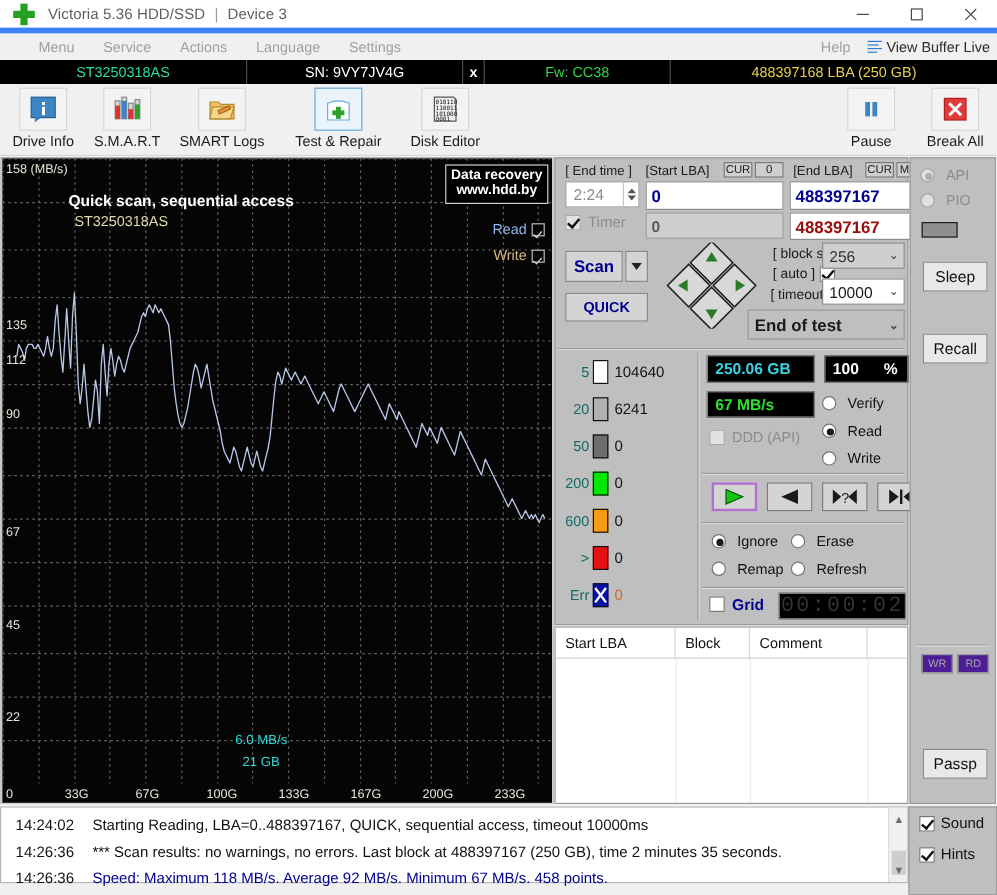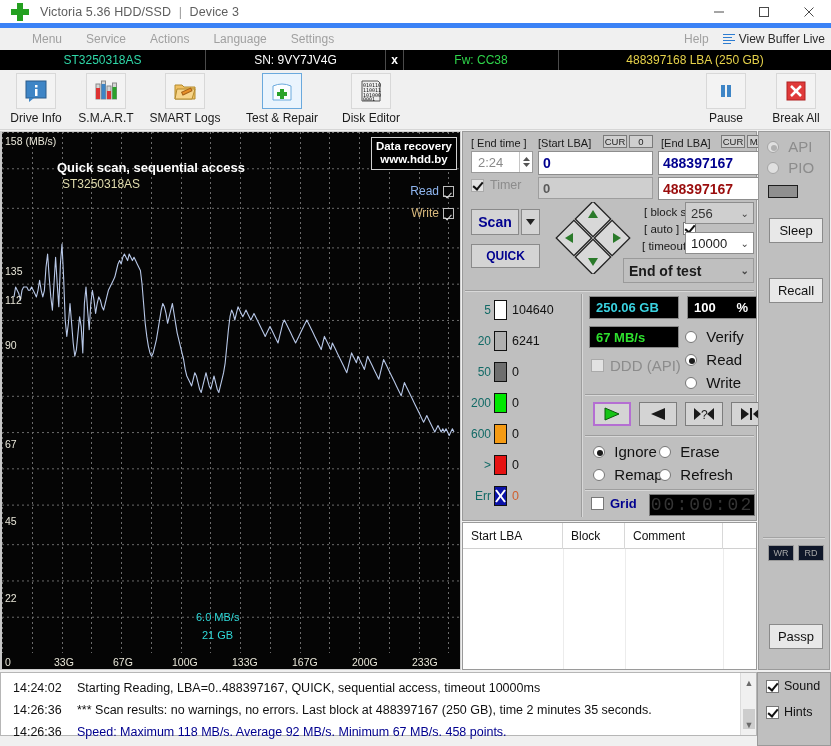--- a/index.html
+++ b/index.html
@@ -146,21 +146,21 @@
 
   .lcd { background:#000; border:1px solid #888; display:flex; align-items:center; }
   .lcd span { padding-left:6px; font-weight:bold; font-size:13px; }
 
   .radio { width:12px; height:12px; border-radius:50%; background:#fff;
            border:1px solid #777; display:inline-block; position:relative; vertical-align:middle; }
   .radio.on::after { content:""; position:absolute; left:3px; top:3px; width:6px; height:6px;
            border-radius:50%; background:#1a1a1a; }
   .radio.dis { background:#e0e0e0; border-color:#a5a5a5; }
   .radio.dis.on::after { background:#b0b0b0; }
-  .rlabel { font-size:15px; color:#111; margin-left:6px; vertical-align:middle; }
+  .rlabel { font-size:12px; color:#111; margin-left:6px; vertical-align:middle; }
   .rlabel.dis { color:#8c8c8c; }
   .cbox { width:13px; height:13px; background:#fff; border:1px solid #777; display:inline-block;
           vertical-align:middle; position:relative; }
   .cbox.dis { background:#e2e2e2; border-color:#aaa; }
   .cbox.on::after{ content:""; position:absolute; left:3px; top:0px; width:4px; height:8px;
           border:solid #111; border-width:0 2px 2px 0; transform:rotate(40deg); }
 
   .navbtn { background:#d4d4d4; border:1px solid #7d7d7d; display:flex;
             align-items:center; justify-content:center; }
 
@@ -181,21 +181,21 @@
 
   
   .sidebar {
     position:absolute; left:758px; top:131px; width:72px; height:539px;
     background:#bfbfbf; border:1px solid #9a9a9a;
   }
   .sb-btn {
     background:#e8e8e8; border:1px solid #8a8a8a; font-size:13px; color:#111;
     display:flex; align-items:center; justify-content:center;
   }
-  .sb-btn.dis { background:#0f172a; color:#a8a8a8; border-color:#9a9a9a; font-size:9px;}
+  .sb-btn.dis { background:#4c1d95; color:#a8a8a8; border-color:#9a9a9a; font-size:9px;}
   .sb-blk { background:#8f8f8f; border:1px solid #1d1d1d; }
   .sb-div { position:absolute; left:4px; right:4px; border-top:1px solid #a3a3a3;
             border-bottom:1px solid #d6d6d6; }
 
   
   .log {
     position:absolute; left:0; top:672px; width:757px; height:64px;
     background:#ffffff; border:1px solid #b6b6b6;
   }
   .logrow { display:flex; height:22px; align-items:center; font-size:12.5px; }

